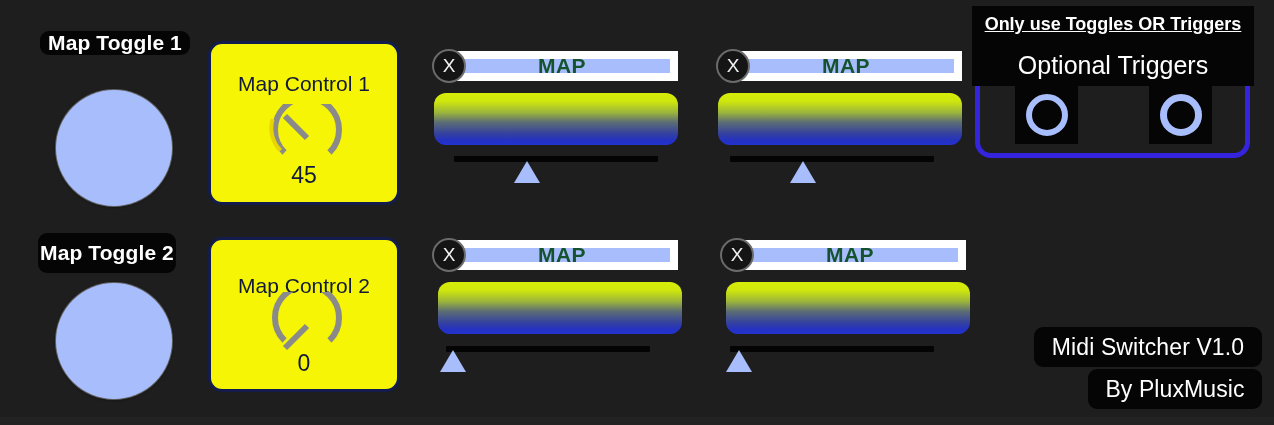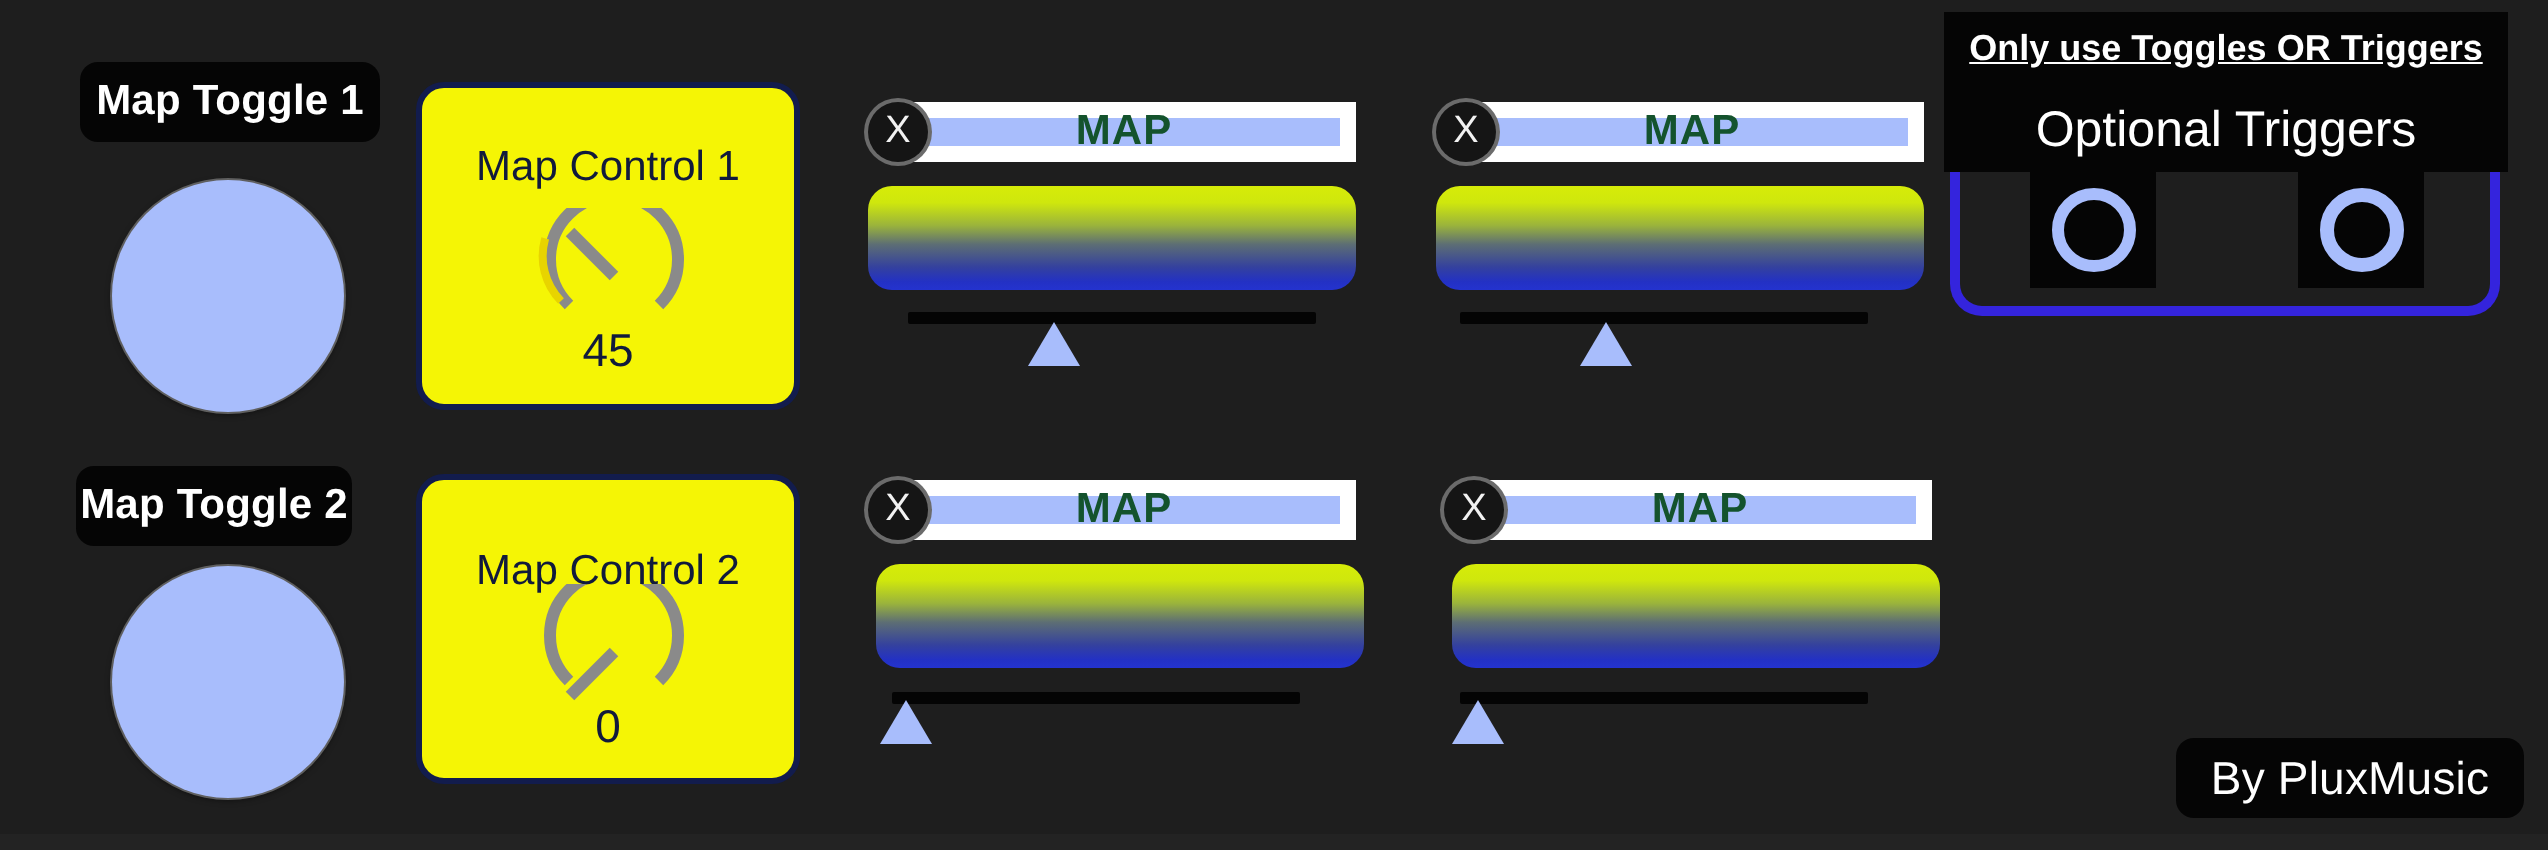--- a/index.html
+++ b/index.html
@@ -159,21 +159,21 @@
     width: 42px; height: 42px;
     border-radius: 50%;
     border: 6px solid #a8bdfc;
   }
 </style>
 </head>
 <body>
 
 <div id="stage">
 
-  <div class="pill" style="left:40px; top:31px; width:150px; height:40px; font-size:21px;">
+  <div class="pill" style="left:40px; top:31px; width:150px; height:24px; font-size:21px;">
     <span>Map Toggle 1</span>
   </div>
   <div class="toggle-circle" style="left:56px; top:90px; width:116px; height:116px;"></div>
 
   <div class="knob-panel" style="left:208px; top:41px; width:192px; height:164px;">
     <div class="knob-title" style="top:28px;">Map Control 1</div>
     <div class="knob-wrap" style="left:46px; top:60px; width:100px; height:72px;">
       <svg width="100" height="72" viewBox="0 0 100 72">
 
         <path d="M 27.5 62.5 A 32 32 0 1 1 72.5 62.5" fill="none" stroke="#8a8a8a" stroke-width="6" stroke-linecap="butt" transform="translate(0,-14)"></path>
@@ -256,18 +256,21 @@
       <span>MAP</span>
     </div>
     <div class="x-btn" style="left:2px; top:0px;">
       <span>X</span>
     </div>
     <div class="grad-panel" style="left:6px; top:42px; width:244px; height:52px;"></div>
     <div class="slider-track" style="left:10px; top:106px; width:204px;"></div>
     <div class="slider-thumb" style="left:6px; top:110px;"></div>
   </div>
 
+  <div class="pill" style="left:1034px; top:327px; width:228px; height:40px; font-size:23px; font-weight:normal;">
+    <span>Midi Switcher V1.0</span>
+  </div>
   <div class="pill" style="left:1088px; top:369px; width:174px; height:40px; font-size:23px; font-weight:normal;">
     <span>By PluxMusic</span>
   </div>
 
   <div class="bottom-strip"></div>
 </div>
 
 </body></html>

